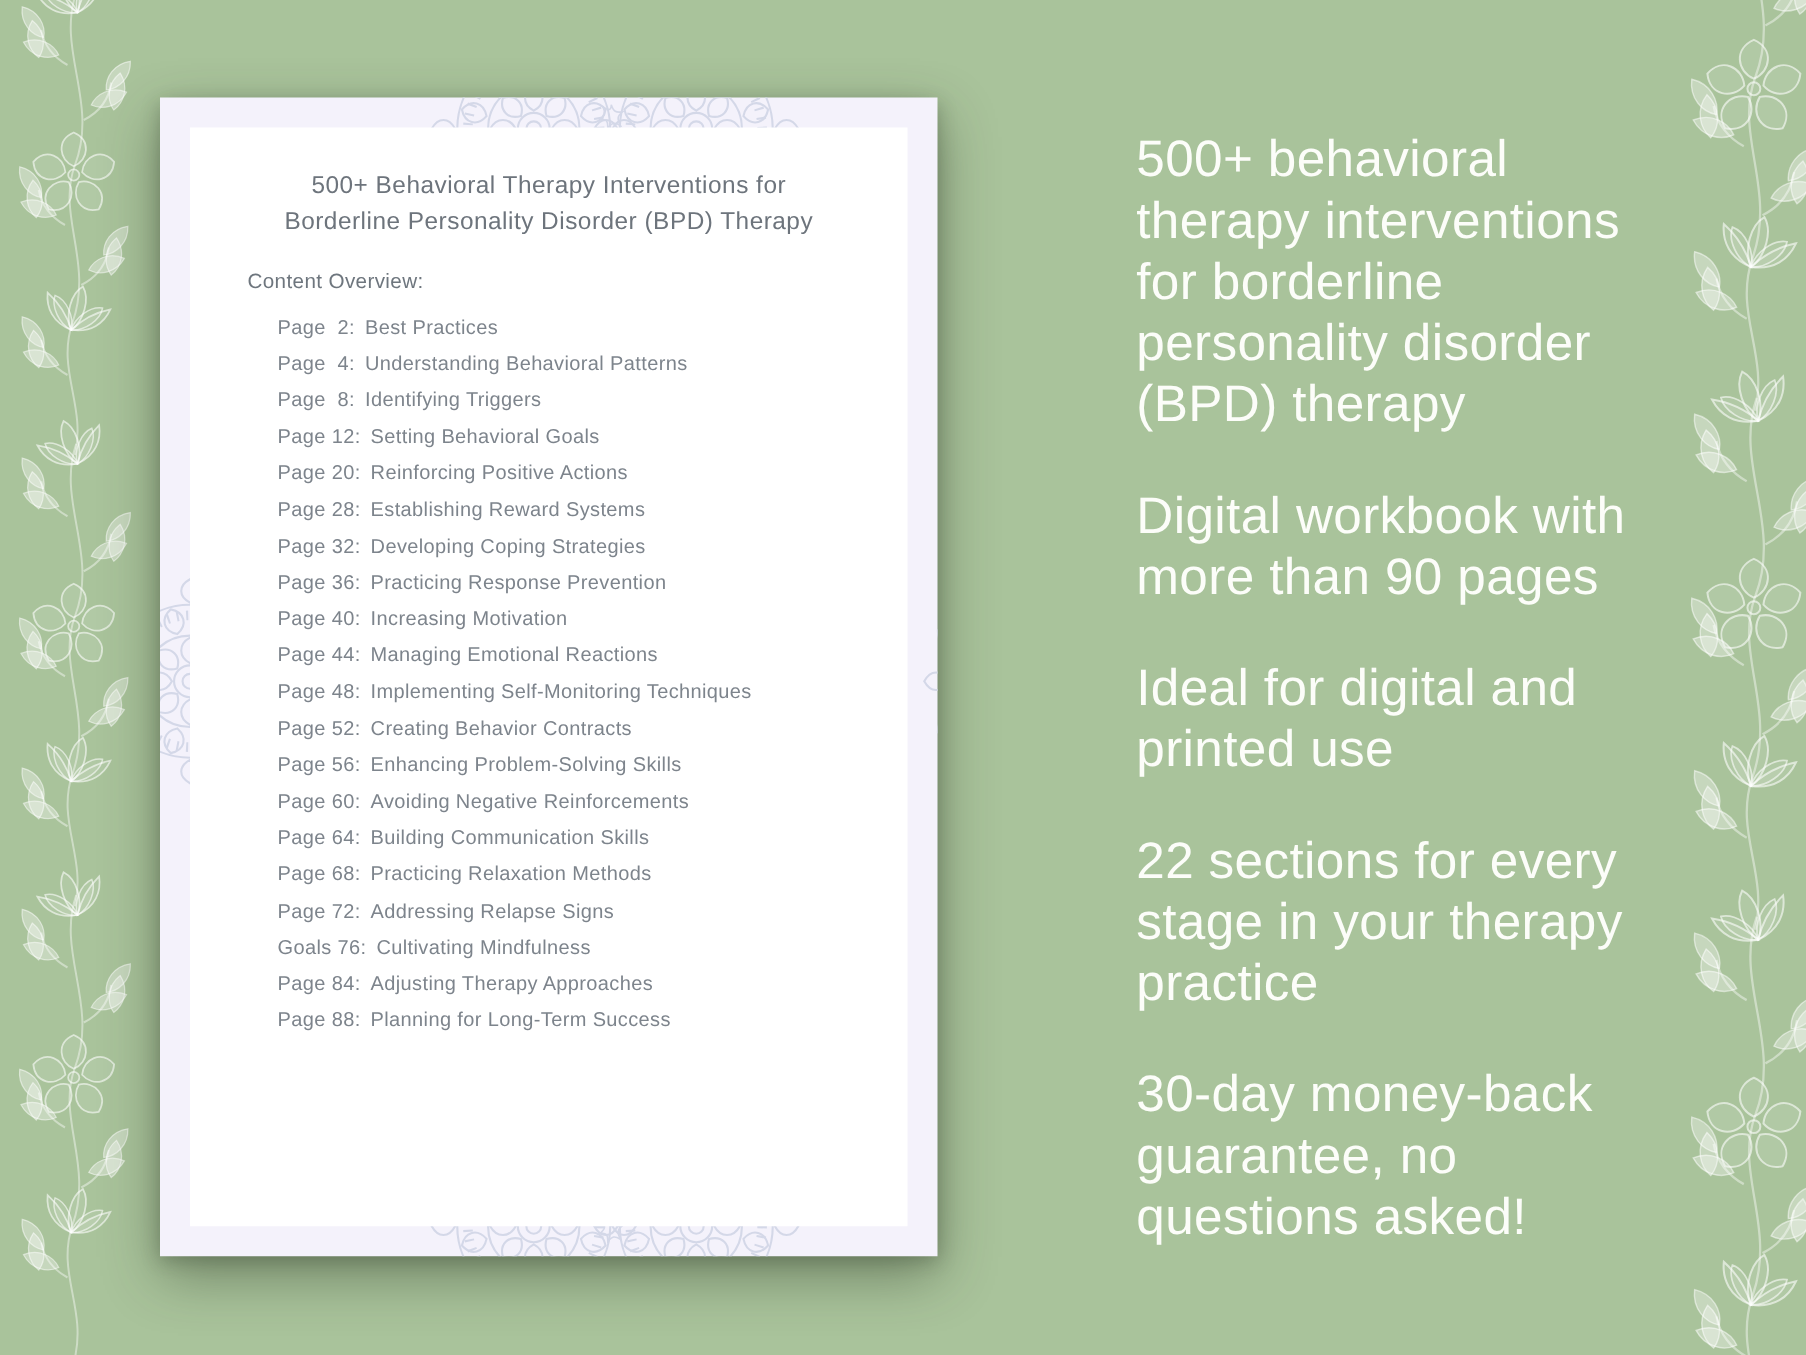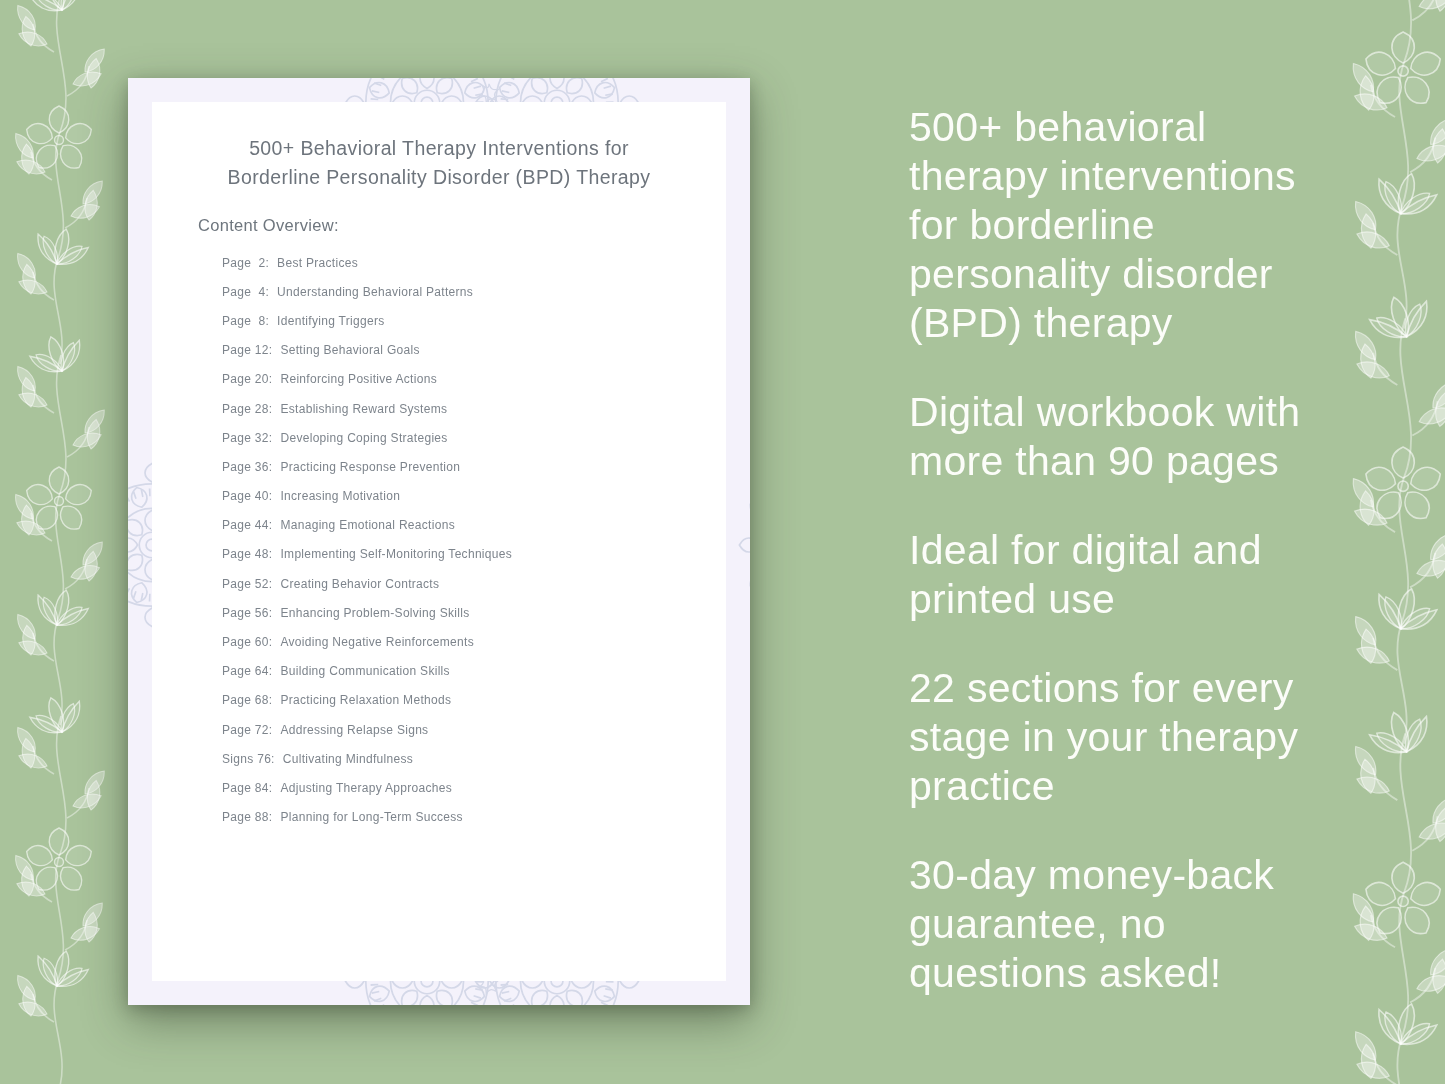--- a/index.html
+++ b/index.html
@@ -32,21 +32,21 @@
     font-size:19.5px;line-height:29px;font-weight:500;
     color:#6d747c;letter-spacing:.4px;
   }
   .overview-label{
     position:absolute;left:46px;top:114px;
     font-size:16.5px;color:#6e767e;letter-spacing:.3px;
   }
   .toc{position:absolute;left:70px;top:146px;}
   .toc-row{
     height:29.2px;display:flex;align-items:center;
-    font-size:12px;color:#7d848c;letter-spacing:.3px;
+    font-size:16px;color:#7d848c;letter-spacing:.3px;
   }
   .toc-page{white-space:pre;}
   .toc-title{padding-left:8px;}
 
   
   .marketing{
     position:absolute;left:895px;top:103px;width:480px;
     color:#fcfdf9;font-weight:300;
     font-size:41px;line-height:49px;letter-spacing:.3px;margin-left:14px;
   }
@@ -460,21 +460,21 @@
           <span class="toc-page">Page 68:</span>
           <span class="toc-title">Practicing Relaxation Methods</span>
         </div>
 
         <div class="toc-row">
           <span class="toc-page">Page 72:</span>
           <span class="toc-title">Addressing Relapse Signs</span>
         </div>
 
         <div class="toc-row">
-          <span class="toc-page">Signs 76:</span>
+          <span class="toc-page">Goals 76:</span>
           <span class="toc-title">Cultivating Mindfulness</span>
         </div>
 
 
         <div class="toc-row">
           <span class="toc-page">Page 84:</span>
           <span class="toc-title">Adjusting Therapy Approaches</span>
         </div>
 
         <div class="toc-row">

